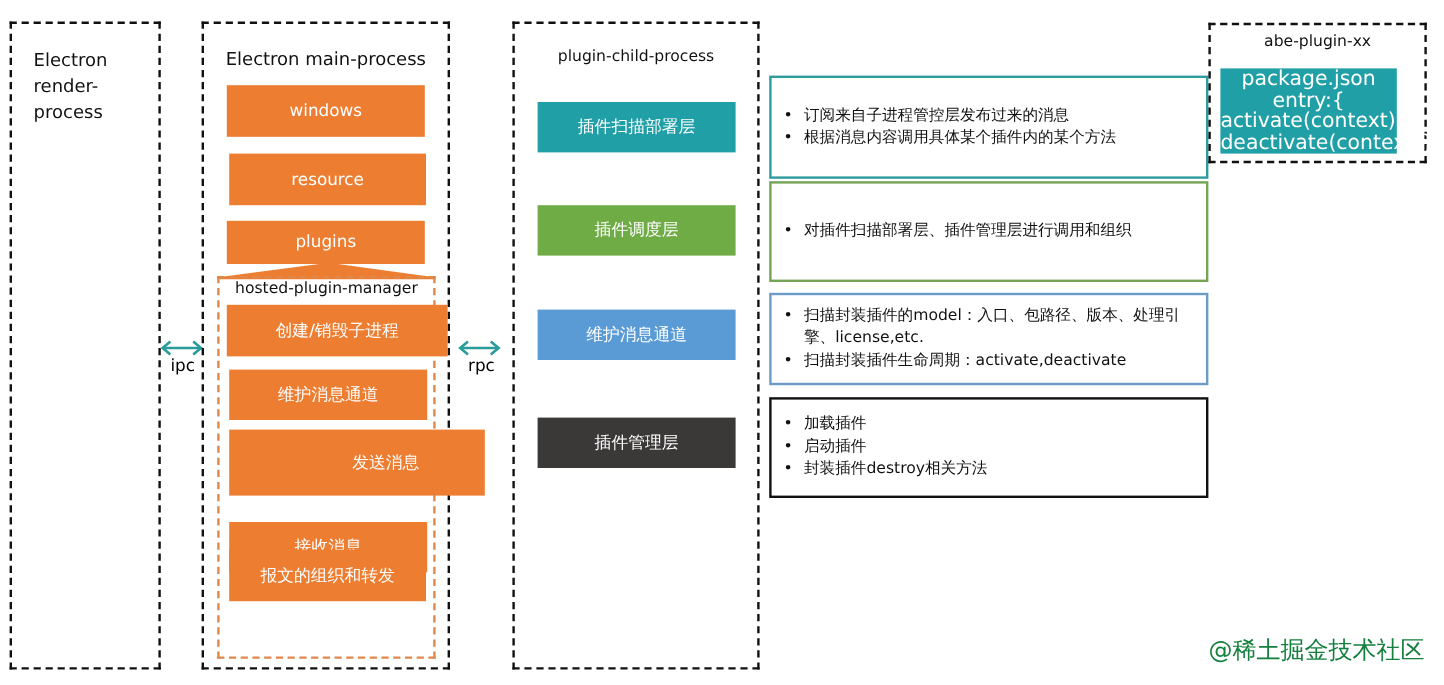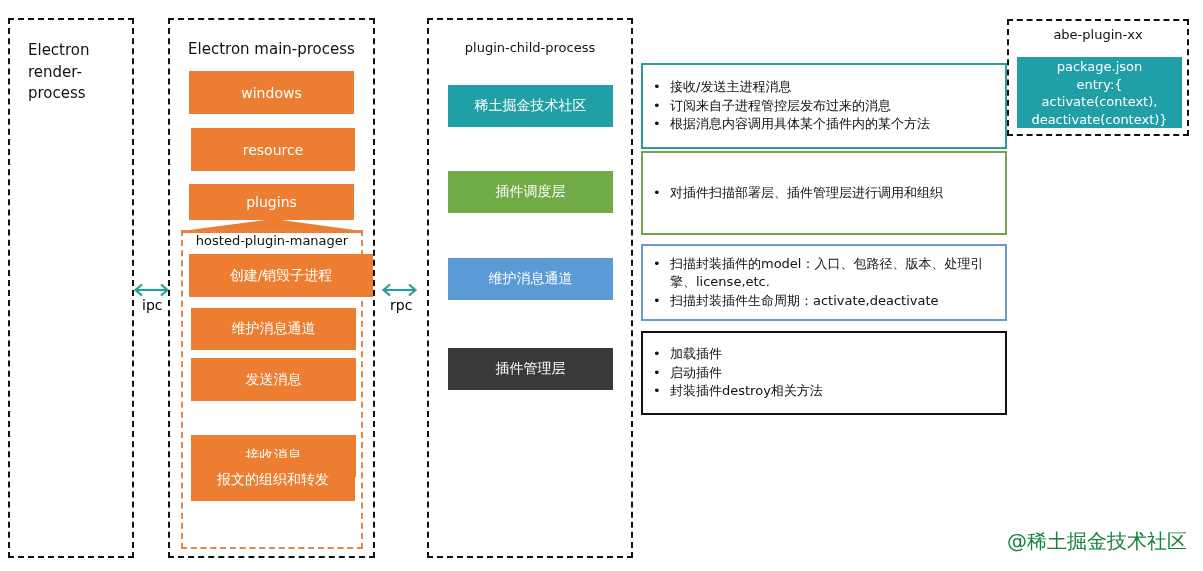--- a/index.html
+++ b/index.html
@@ -48,42 +48,41 @@
 
 <svg class="abs" style="left:182px;top:219px;" width="180" height="14" viewBox="0 0 180 14">
   <polygon points="92,0 180,12 180,14 0,14 0,12" fill="#ed7d31"></polygon>
 </svg>
 
 <div class="abs dash-o" style="left:181px;top:230px;width:182px;height:319px;">
   <div class="title" style="top:1px;font-size:13px;">hosted-plugin-manager</div>
 </div>
 <div class="obox" style="left:189px;top:254px;width:184px;height:43px;">创建/销毁子进程</div>
 <div class="obox" style="left:191px;top:308px;width:165px;height:42px;">维护消息通道</div>
-<div class="obox" style="left:191px;top:358px;width:165px;height:43px;">发送消息</div>
+<div class="obox" style="left:191px;top:358px;width:165px;height:55px;padding-left:48px;">发送消息</div>
 <div class="obox" style="left:191px;top:435px;width:165px;height:42px;">接收消息</div>
 <div class="obox" style="left:191px;top:458px;width:164px;height:43px;">报文的组织和转发</div>
 
 <svg class="arrow" style="left:381px;top:283px;" width="37" height="14" viewBox="0 0 37 14">
   <line x1="3" y1="7" x2="34" y2="7" stroke="#2a9d9a" stroke-width="2.2"></line>
   <polyline points="9,1.5 2.5,7 9,12.5" fill="none" stroke="#2a9d9a" stroke-width="2.2"></polyline>
   <polyline points="28,1.5 34.5,7 28,12.5" fill="none" stroke="#2a9d9a" stroke-width="2.2"></polyline>
 </svg>
 <div class="lbl" style="left:390px;top:297px;">rpc</div>
 
 <div class="abs dash" style="left:427px;top:18px;width:206px;height:540px;">
   <div class="title" style="top:20px;font-size:13px;">plugin-child-process</div>
 </div>
-<div class="layer" style="top:85px;background:#20a0a6;">稀土掘金技术社区</div>
+<div class="layer" style="top:85px;background:#20a0a6;">插件扫描部署层</div>
 <div class="layer" style="top:171px;background:#6fac46;">插件调度层</div>
 <div class="layer" style="top:258px;background:#5b9bd5;">维护消息通道</div>
 <div class="layer" style="top:348px;background:#3b3838;">插件管理层</div>
 
 <div class="desc" style="top:63px;height:78px;border:2.5px solid #2e9b9c;">
   <ul>
-    <li>接收/发送主进程消息</li>
     <li>订阅来自子进程管控层发布过来的消息</li>
     <li>根据消息内容调用具体某个插件内的某个方法</li>
   </ul>
 </div>
 <div class="desc" style="top:151px;height:76px;border:2.5px solid #76a455;">
   <ul>
     <li>对插件扫描部署层、插件管理层进行调用和组织</li>
   </ul>
 </div>
 <div class="desc" style="top:244px;height:69px;border:2.5px solid #6d9bc8;">
@@ -96,20 +95,20 @@
   <ul>
     <li>加载插件</li>
     <li>启动插件</li>
     <li>封装插件destroy相关方法</li>
   </ul>
 </div>
 
 <div class="abs dash" style="left:1007px;top:19px;width:182px;height:117px;">
   <div class="title" style="top:6px;font-size:13px;">abe-plugin-xx</div>
 </div>
-<div class="abs" style="left:1017px;top:57px;width:165px;height:71px;background:#20a0a6;color:#fff;font-size:13px;line-height:17.5px;text-align:center;padding-top:1px;">
+<div class="abs" style="left:1017px;top:57px;width:147px;height:71px;background:#20a0a6;color:#fff;font-size:17px;line-height:17.5px;text-align:center;padding-top:1px;">
   <div>package.json</div>
   <div>entry:{</div>
   <div>activate(context),</div>
   <div>deactivate(context)}</div>
 </div>
 
 <div class="wm">@稀土掘金技术社区</div>
 
 </body></html>

